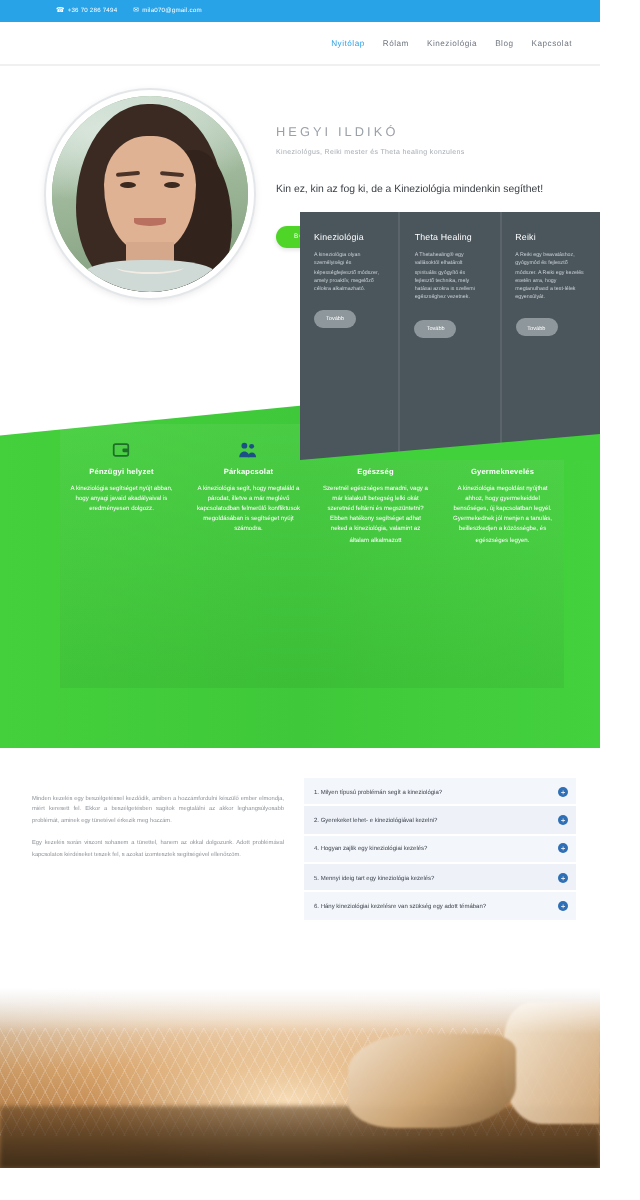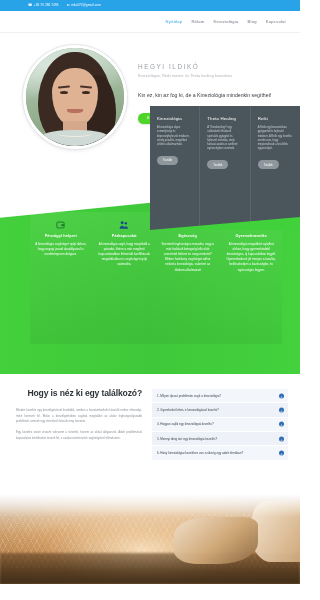--- a/index.html
+++ b/index.html
@@ -321,21 +321,20 @@
         </div>
         <div class="gtitle">Gyermeknevelés</div>
         <div class="gtext">A kineziológia megoldást nyújthat ahhoz, hogy gyermekeiddel bensőséges, új kapcsolatban legyél. Gyermekednek jól menjen a tanulás, beilleszkedjen a közösségbe, és egészséges legyen.</div>
       </div>
 
     </div>
   </section>
 
   <section class="faq">
     <div class="faq-left">
-      <h2 class="faq-title">Hogy is néz ki egy találkozó?</h2>
       <div class="faq-body">
         <p>Minden kezelés egy beszélgetéssel kezdődik, amiben a hozzámfordulni készülő ember elmondja, miért keresett fel. Ekkor a beszélgetésben sagítok megtalálni az akkor leghangsúlyosabb problémát, aminek egy tünetével érkezik meg hozzám.</p>
         <p>Egy kezelés során viszont sohasem a tünettel, hanem az okkal dolgozunk. Adott problémával kapcsolatos kérdéseket teszek fel, s azokat izomtesztek segítségével ellenőrzöm.</p>
       </div>
     </div>
     <div class="faq-right">
       <div class="faq-item">
         <span>1. Milyen típusú problémán segít a kineziológia?</span>
         <span class="faq-plus">+</span>
       </div>

